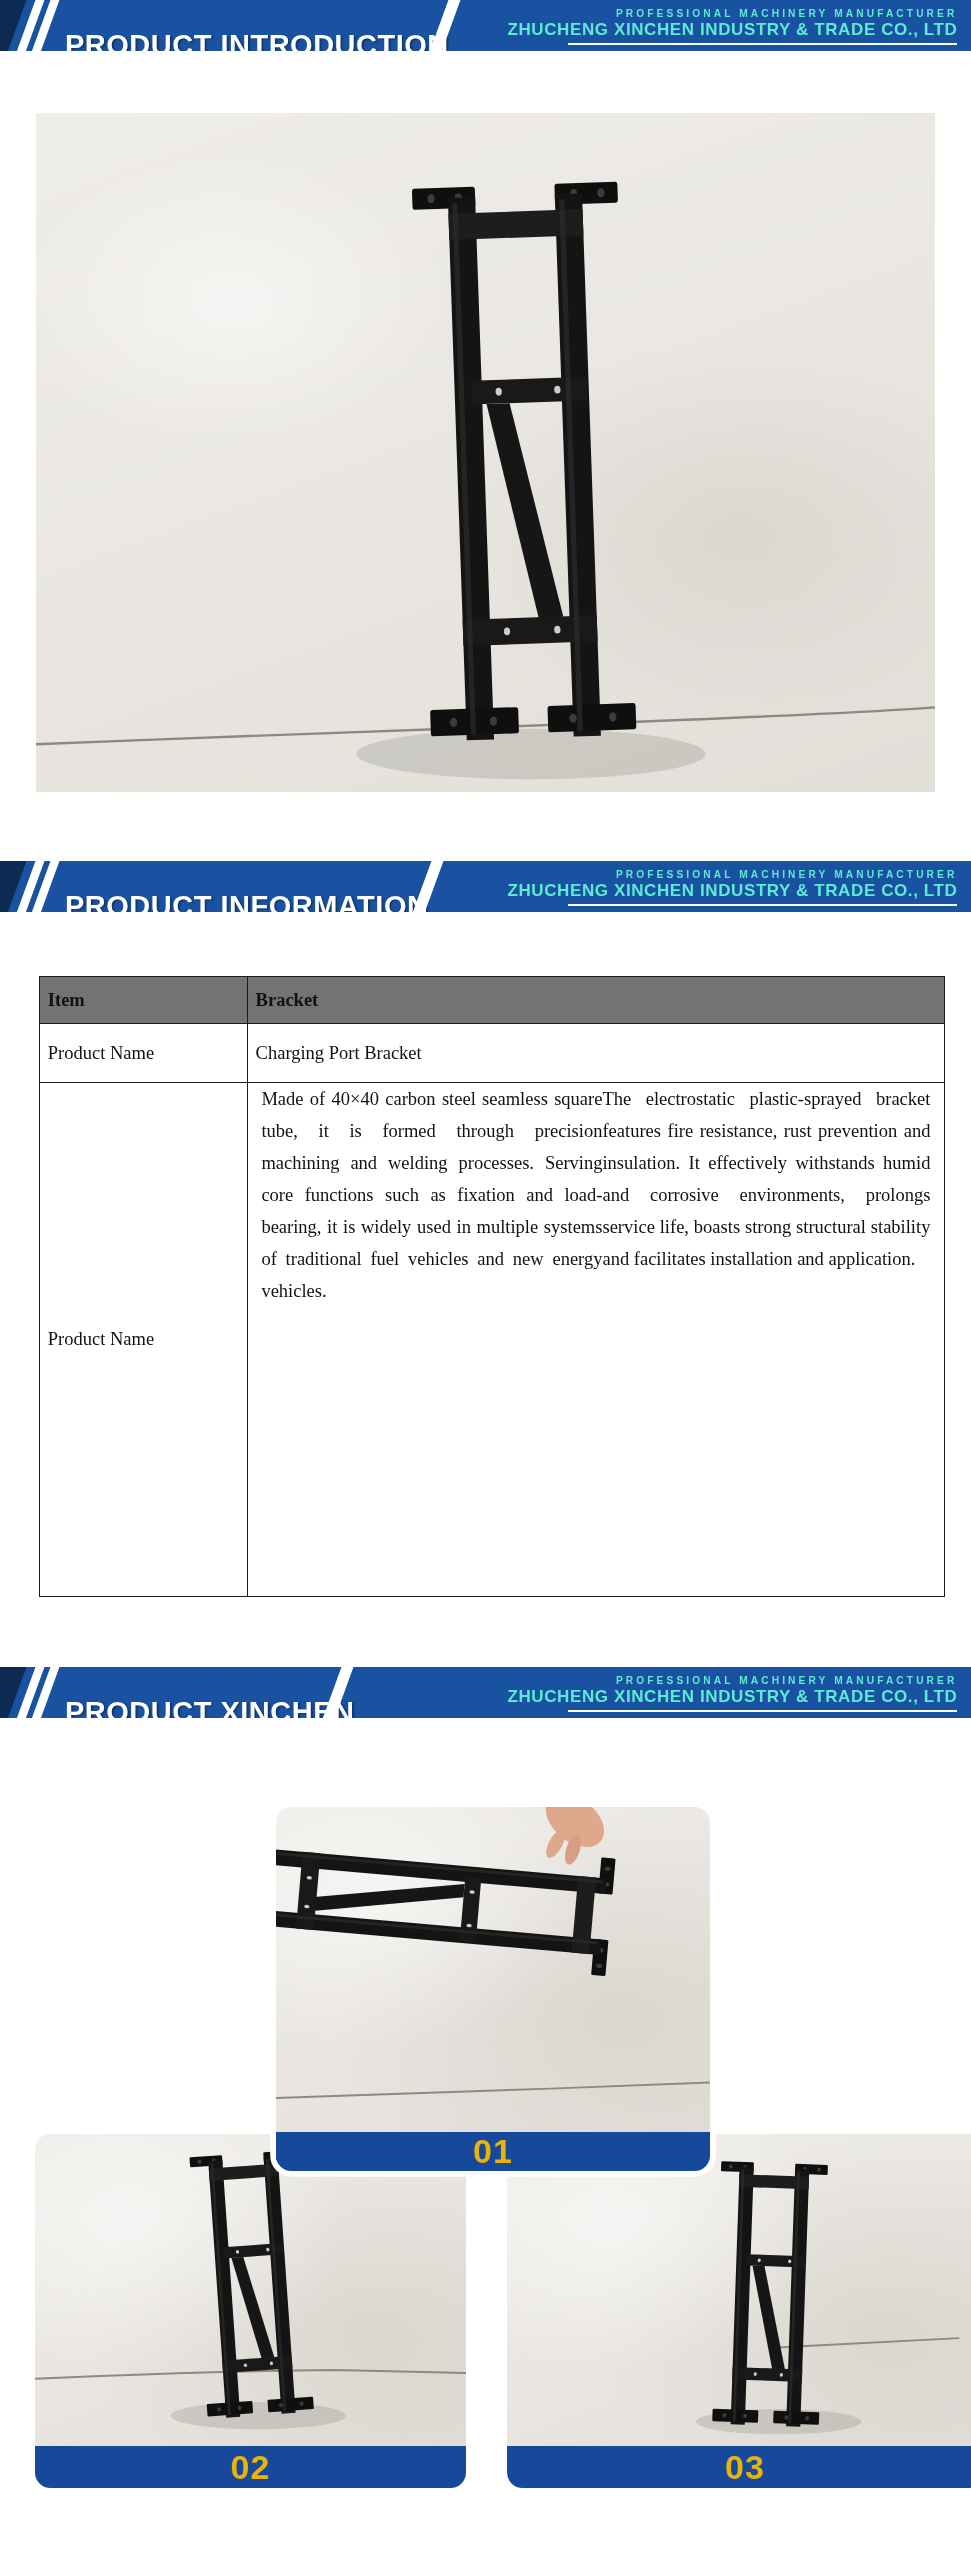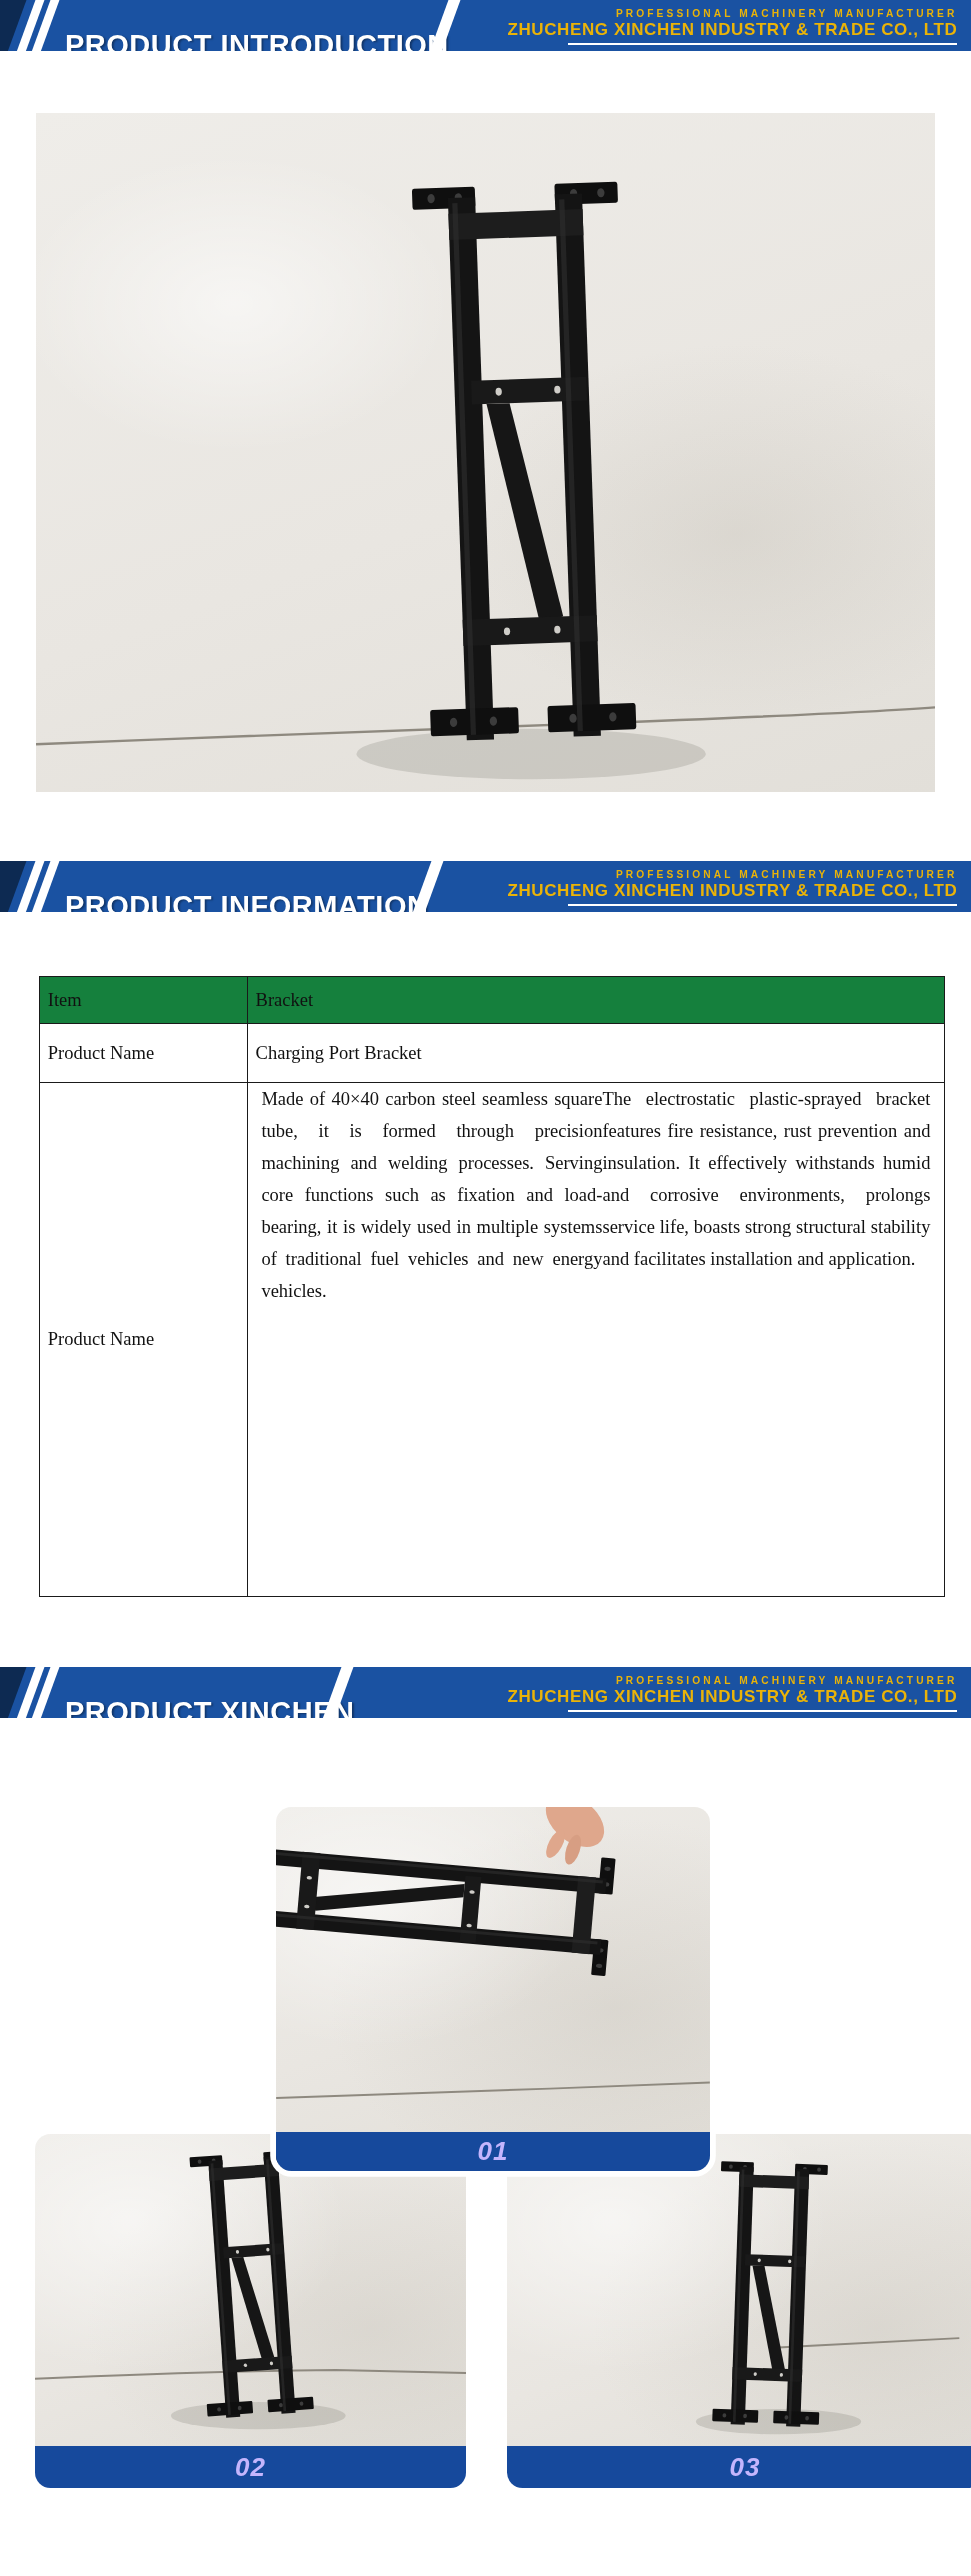--- a/index.html
+++ b/index.html
@@ -18,58 +18,58 @@
   .banner .s2{left:41px;}
   .banner .title{
     position:absolute;left:65px;top:50%;transform:translateY(-50%);
     color:#ffffff;font-size:29px;font-weight:bold;letter-spacing:0.5px;white-space:nowrap;
     text-shadow:1.9px 1.9px 1.9px rgba(0,0,0,.35);
   }
   .banner .title-slash{position:absolute;top:-2.9px;width:11.7px;height:58px;background:#ffffff;transform:skewX(-20deg);}
   #banner-intro .title-slash{left:439px;}
   #banner-info .title-slash{left:422px;}
   #banner-display .title-slash{left:332px;}
-  .banner .brand{position:absolute;right:13.6px;top:6.8px;text-align:right;color:#eab308;}
+  .banner .brand{position:absolute;right:13.6px;top:6.8px;text-align:right;color:#5eead4;}
   .brand .tagline{font-size:10.2px;font-weight:bold;letter-spacing:3.1px;line-height:14.6px;white-space:nowrap;}
   .brand .company{font-size:17px;font-weight:bold;letter-spacing:0.6px;line-height:18.5px;white-space:nowrap;}
   .brand .underline{margin-top:2.9px;margin-left:auto;height:1.9px;width:389px;background:#ffffff;}
   
   .photo-bg{
     background:
       radial-gradient(ellipse 311px 214px at 22% 28%, rgba(255,255,255,.55), rgba(255,255,255,0) 70%),
       radial-gradient(ellipse 408px 272px at 78% 62%, rgba(186,181,170,.28), rgba(186,181,170,0) 70%),
       linear-gradient(160deg,#efede9 0%,#e9e6e1 55%,#e2dfd9 100%);
   }
   #main-photo{position:absolute;left:36px;top:113px;width:899px;height:679px;}
   .shot{display:block;width:100%;height:100%;}
   
   #info-table{
     position:absolute;left:39px;top:976px;width:906px;
     border-collapse:collapse;font-family:"Liberation Serif", serif;color:#111111;
   }
   #info-table th,#info-table td{border:1px solid #1a1a1a;padding:0 0 0 7.8px;text-align:left;vertical-align:middle;}
   #info-table{border:1.9px solid #444444;}
-  #info-table th{background:#15803d;font-size:18.5px;font-weight:normal;height:46px;}
+  #info-table th{background:#737373;font-size:18.5px;font-weight:bold;height:46px;}
   #info-table .col-item{width:199px;}
   #info-table .row-name td{height:58px;font-size:18.5px;}
   #info-table .row-desc td{height:513px;font-size:18.5px;}
   .desc-cell{padding:0 13.6px !important;}
   .desc-inner{display:flex;flex-direction:row;justify-content:center;height:100%;}
   .desc-inner p{margin:0;text-align:justify;line-height:32px;font-size:18.5px;}
   
   .card{position:absolute;border-radius:15.5px;overflow:hidden;}
   #card-01{left:276px;top:1807px;width:434px;height:364px;z-index:2;box-shadow:0 0 0 5.8px #ffffff;}
   #card-02{left:35px;top:2134px;width:431px;height:354px;z-index:1;}
   #card-03{left:507px;top:2134px;width:476px;height:354px;z-index:1;}
   .card .photo{width:100%;}
   #card-01 .photo{height:325px;}
   #card-02 .photo,#card-03 .photo{height:312px;}
   .card .label-bar{
-    width:100%;background:#16499c;color:#c4b5fd;display:flex;align-items:center;justify-content:center;
-    font-weight:bold;font-size:26px;letter-spacing:1px;font-style:italic;
+    width:100%;background:#16499c;color:#eab308;display:flex;align-items:center;justify-content:center;
+    font-weight:bold;font-size:34px;letter-spacing:1px;
   }
   #card-01 .label-bar{height:39px;}
   #card-02 .label-bar,#card-03 .label-bar{height:42px;}
   .hidden-defs{position:absolute;width:0;height:0;}
 </style>
 </head>
 <body>
 
 <svg class="hidden-defs" aria-hidden="true">
   <defs>

